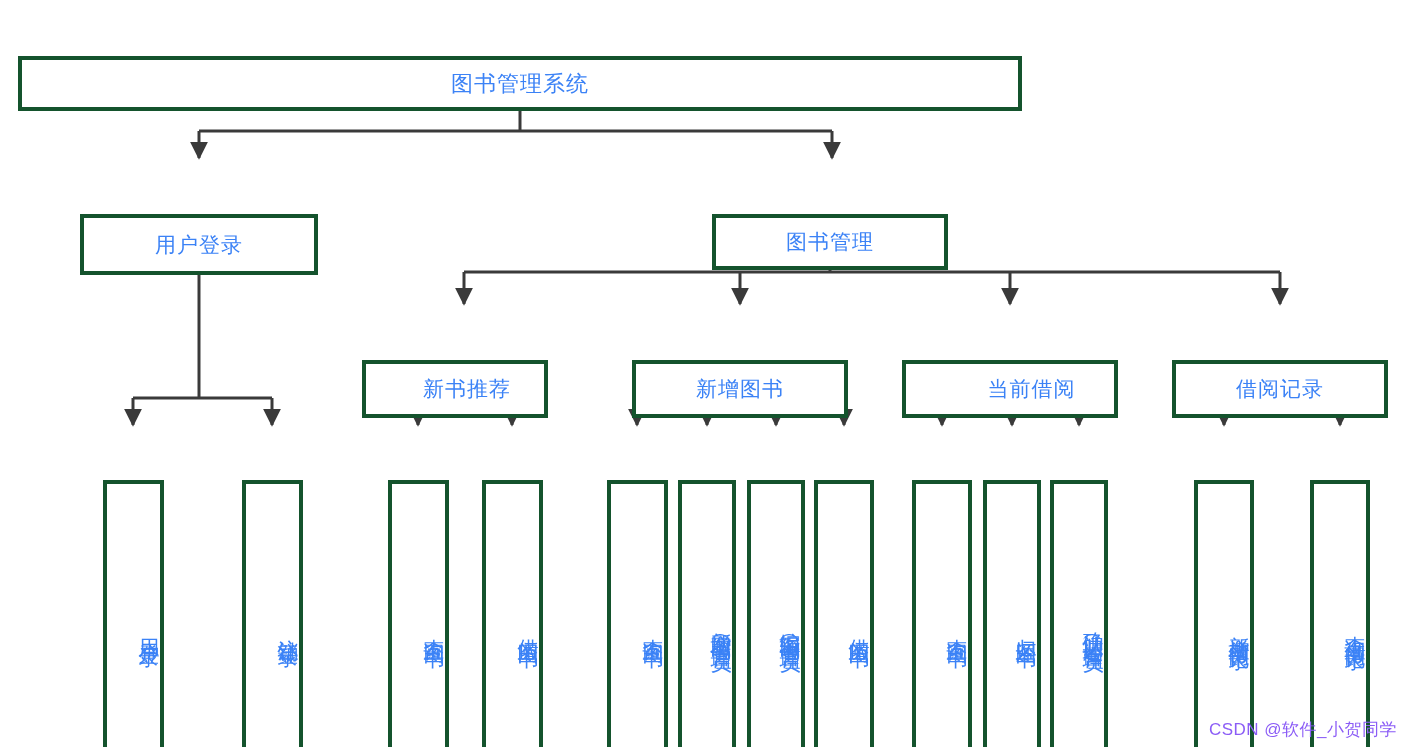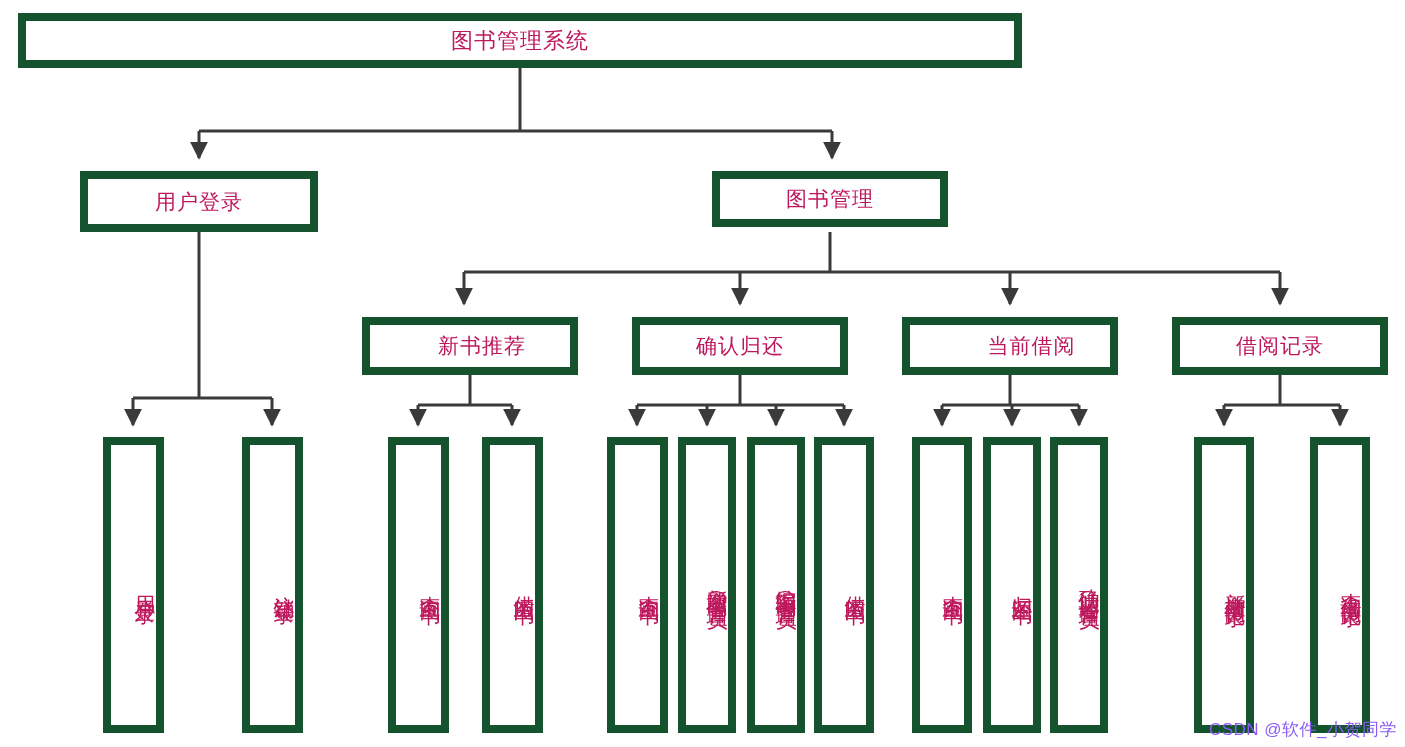--- a/index.html
+++ b/index.html
@@ -21,27 +21,28 @@
     position: absolute;
     left: 0;
     top: 0;
     width: 1405px;
     height: 747px;
     pointer-events: none;
   }
   .node {
     position: absolute;
     box-sizing: border-box;
-    border: 8px solid #14532d;
+    border: 4px solid #14532d;
     background: #ffffff;
     display: flex;
     align-items: center;
     justify-content: center;
-    color: #be185d;
+    color: #3b82f6;
     z-index: 2;
+    margin-top: 43px;
   }
   .node.horiz {
     font-size: 21px;
     letter-spacing: 1px;
   }
   .node.vert {
     font-size: 21px;
     writing-mode: vertical-rl;
     text-orientation: upright;
     letter-spacing: 3px;
@@ -129,25 +130,25 @@
     <span>图书管理系统</span>
   </div>
 
   <div class="node horiz" style="left:80px; top:171px; width:238px; height:61px;">
     <span>用户登录</span>
   </div>
   <div class="node horiz" style="left:712px; top:171px; width:236px; height:56px;">
     <span>图书管理</span>
   </div>
 
-  <div class="node horiz" style="left:362px; top:317px; width:216px; height:58px;padding-left:24px;">
+  <div class="node horiz" style="left:362px; top:317px; width:186px; height:58px;padding-left:24px;">
     <span>新书推荐</span>
   </div>
   <div class="node horiz" style="left:632px; top:317px; width:216px; height:58px;">
-    <span>确认归还</span>
+    <span>新增图书</span>
   </div>
   <div class="node horiz" style="left:902px; top:317px; width:216px; height:58px;padding-left:43px;">
     <span>当前借阅</span>
   </div>
   <div class="node horiz" style="left:1172px; top:317px; width:216px; height:58px;align-items:center;">
     <span>借阅记录</span>
   </div>
 
   <div class="node vert" style="left:103px; top:437px; width:61px; height:296px;">
     <span>用户登录</span>

